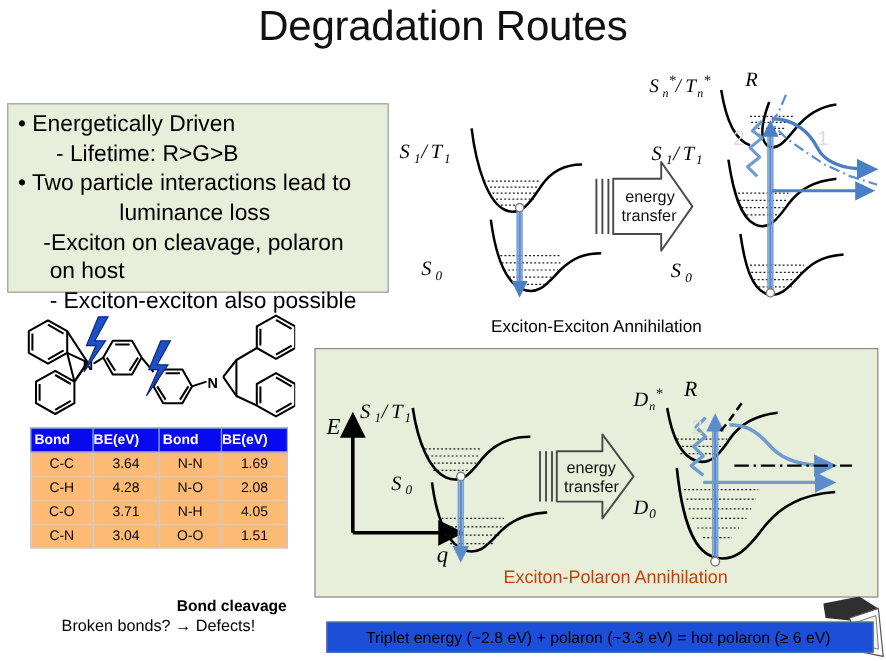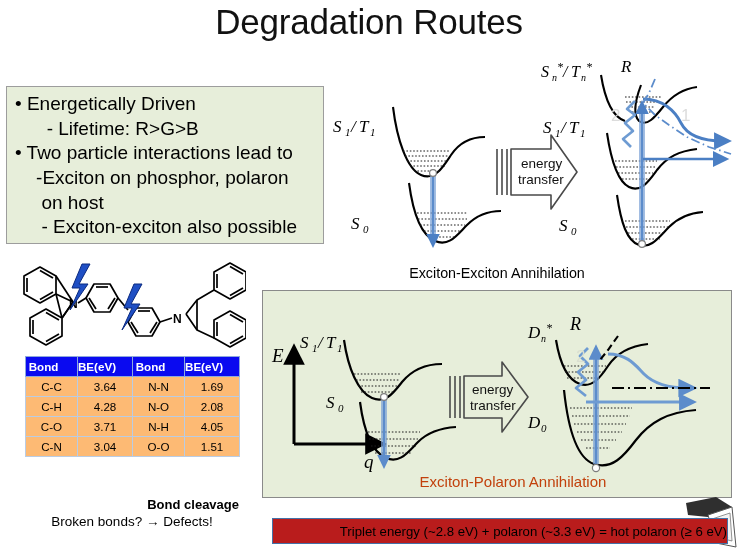--- a/index.html
+++ b/index.html
@@ -88,45 +88,46 @@
     box-sizing: border-box;
   }
   #ep-label {
     left: 388px; top: 473px; width: 250px;
     color: #c2410c; font-size: 15px; text-align: center;
   }
 
   
   #bottom-caption {
     left: 272px; top: 518px; width: 456px; height: 26px;
-    background: #b91c1c;
+    background: #1d4ed8;
     border: 1px solid #4472a8;
     box-sizing: border-box;
     font-size: 13.2px;
-    display: flex; align-items: center; justify-content: flex-end;
+    display: flex; align-items: center; justify-content: flex-start; padding-left: 32px;
   }
   #page-num {
     left: 646px; top: 528px;
     font-size: 12px; color: #c9cbbd;
   }
 
   
   svg.overlay { position: absolute; pointer-events: none; }
   .mathlbl { font-family: "Liberation Serif", serif; font-style: italic; }
 </style>
 </head>
 <body>
 
 <div class="abs" id="slide-title">Degradation Routes</div>
 
 <div class="abs" id="bullet-box">
   <div class="bl">• Energetically Driven</div>
   <div class="bl">      - Lifetime: R&gt;G&gt;B</div>
   <div class="bl">• Two particle interactions lead to</div>
-  <div class="bl">    -Exciton on phosphor, polaron</div>
+  <div class="bl">                luminance loss</div>
+  <div class="bl">    -Exciton on cleavage, polaron</div>
   <div class="bl">     on host</div>
   <div class="bl">     - Exciton-exciton also possible</div>
 </div>
 
 <svg class="abs" id="molecule" viewBox="0 0 230 100">
   <g fill="none" stroke="#000" stroke-width="1.7" stroke-linejoin="round">
 
     <polygon points="8,36 8,18 24,9 40,18 40,36 24,45"></polygon>
     <line x1="11" y1="34" x2="11" y2="20"></line>
     <line x1="24" y1="12.5" x2="37" y2="20"></line>

